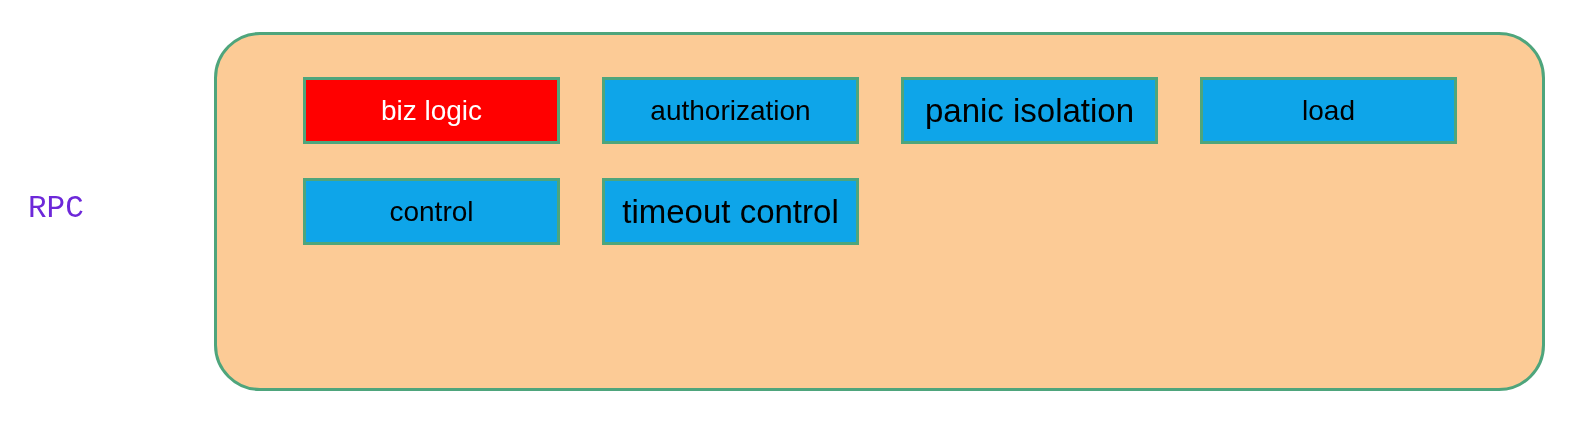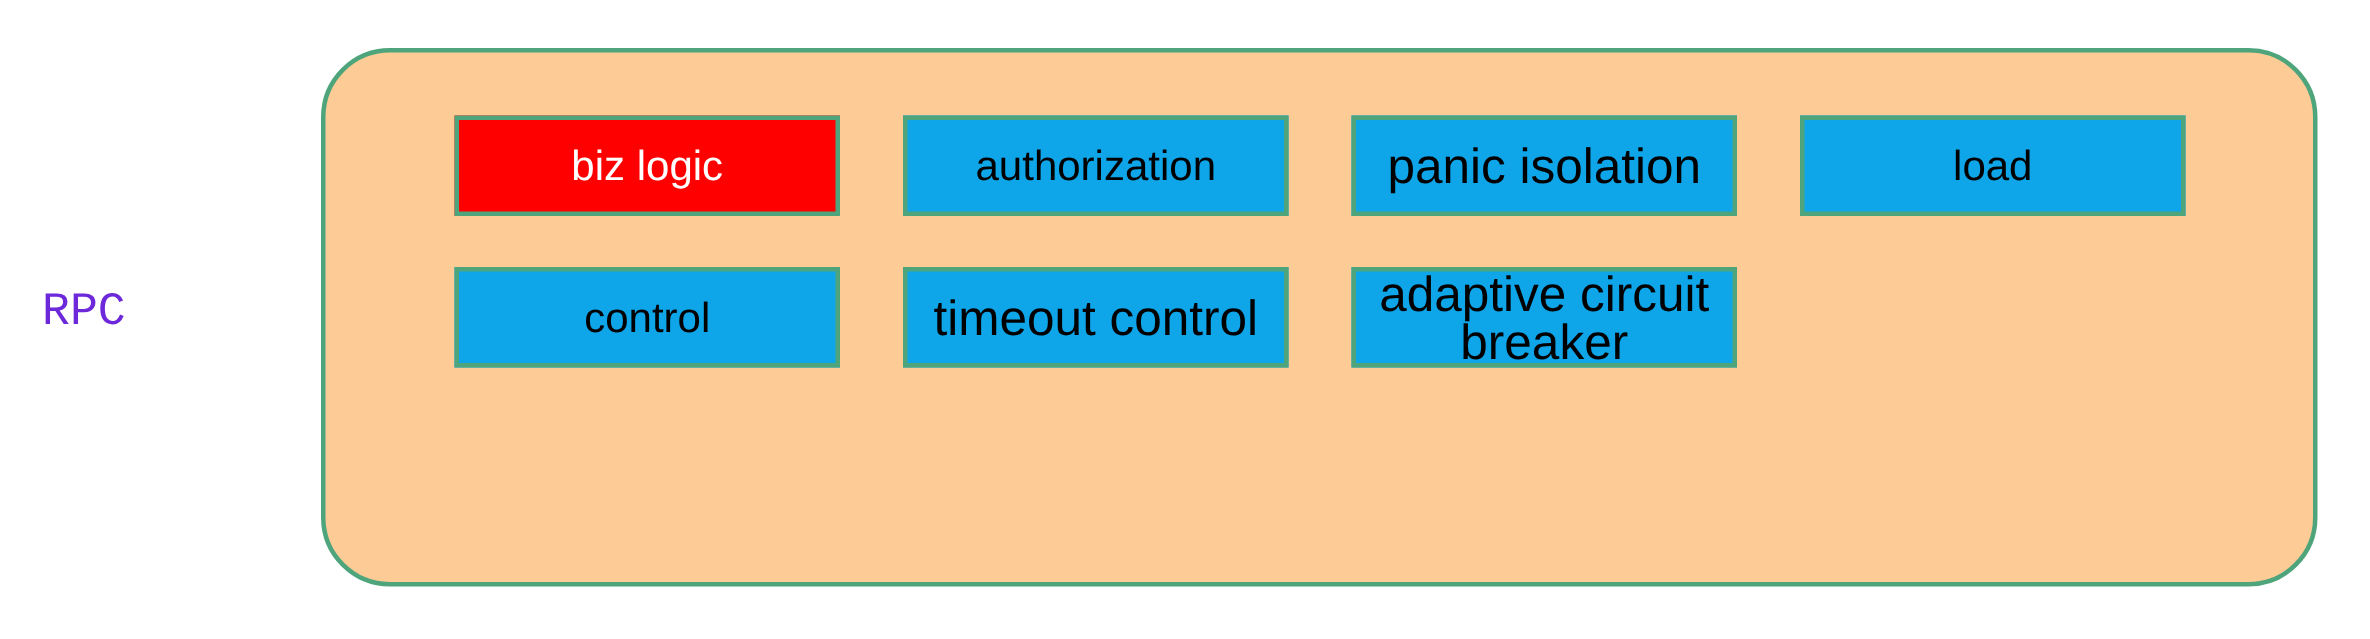--- a/index.html
+++ b/index.html
@@ -94,18 +94,16 @@
     <div id="feature-grid">
 
       <div class="feature-box highlight">biz logic</div>
       <div class="feature-box">authorization</div>
 
       <div class="feature-box small-text">panic isolation</div>
       <div class="feature-box">load</div>
 
       <div class="feature-box">control</div>
       <div class="feature-box small-text">timeout control</div>
-      <div class="feature-box small-text">adaptive circuit
-breaker</div>
 
     </div>
   </div>
 </div>
 
 </body></html>

